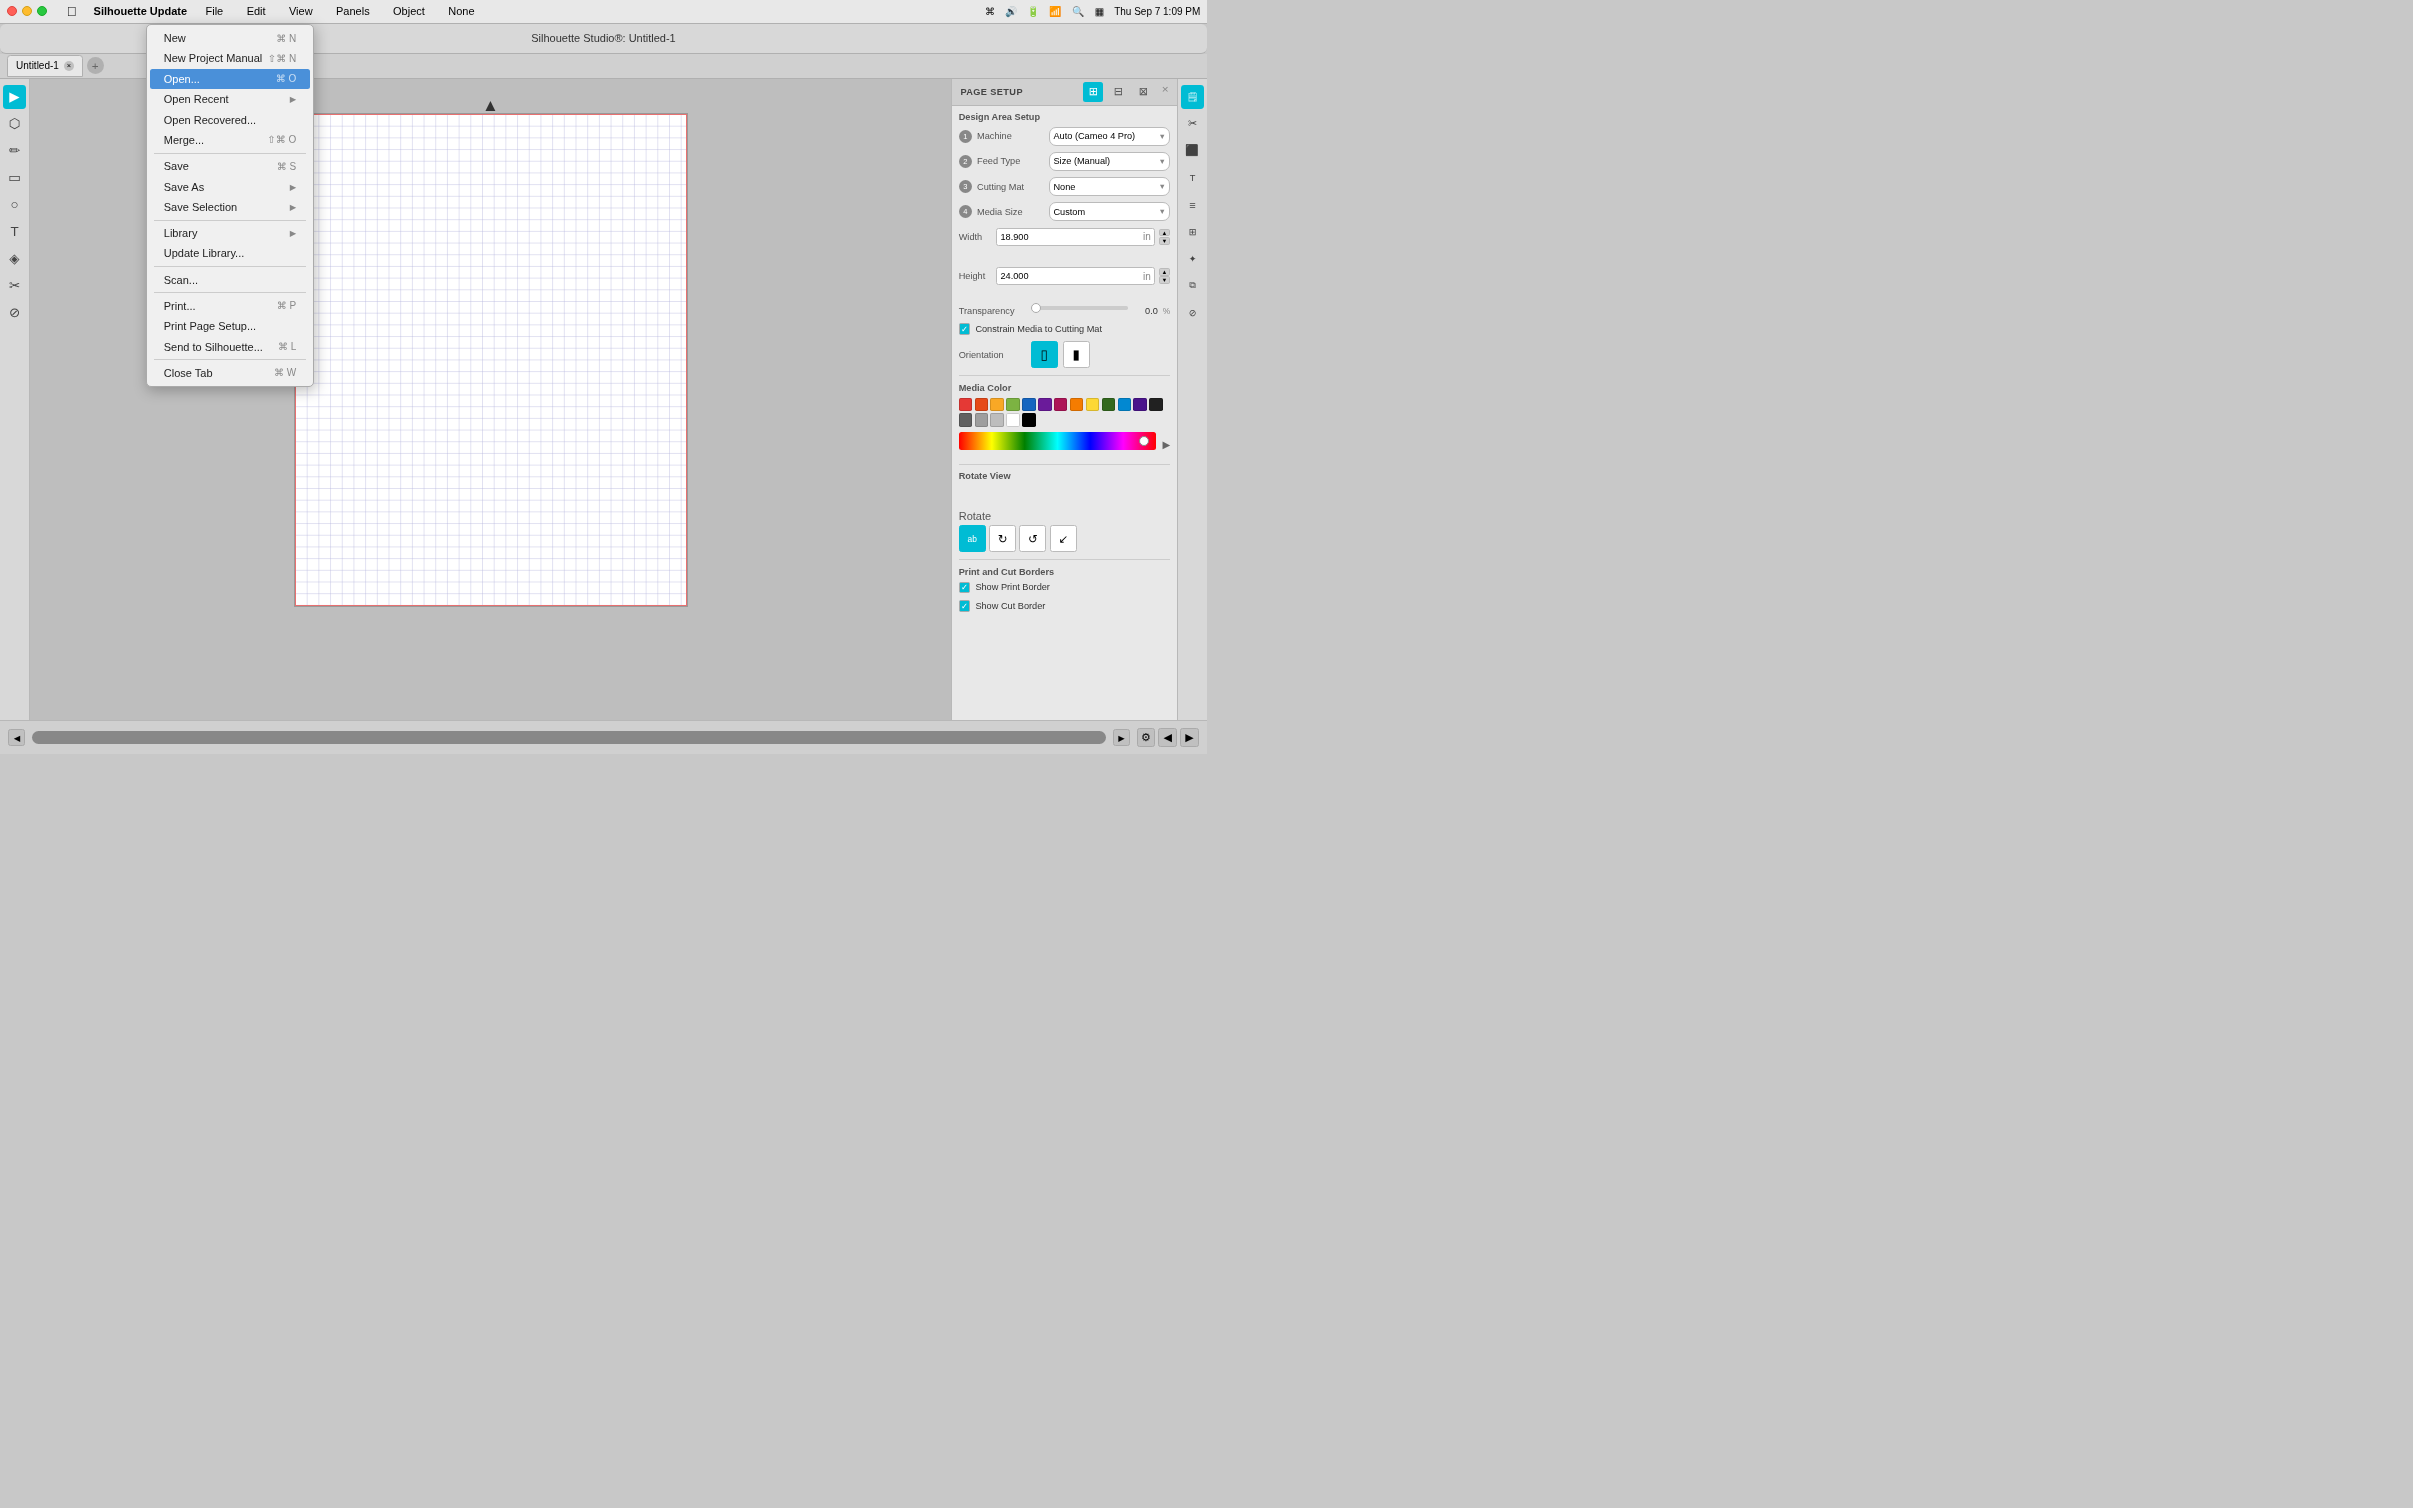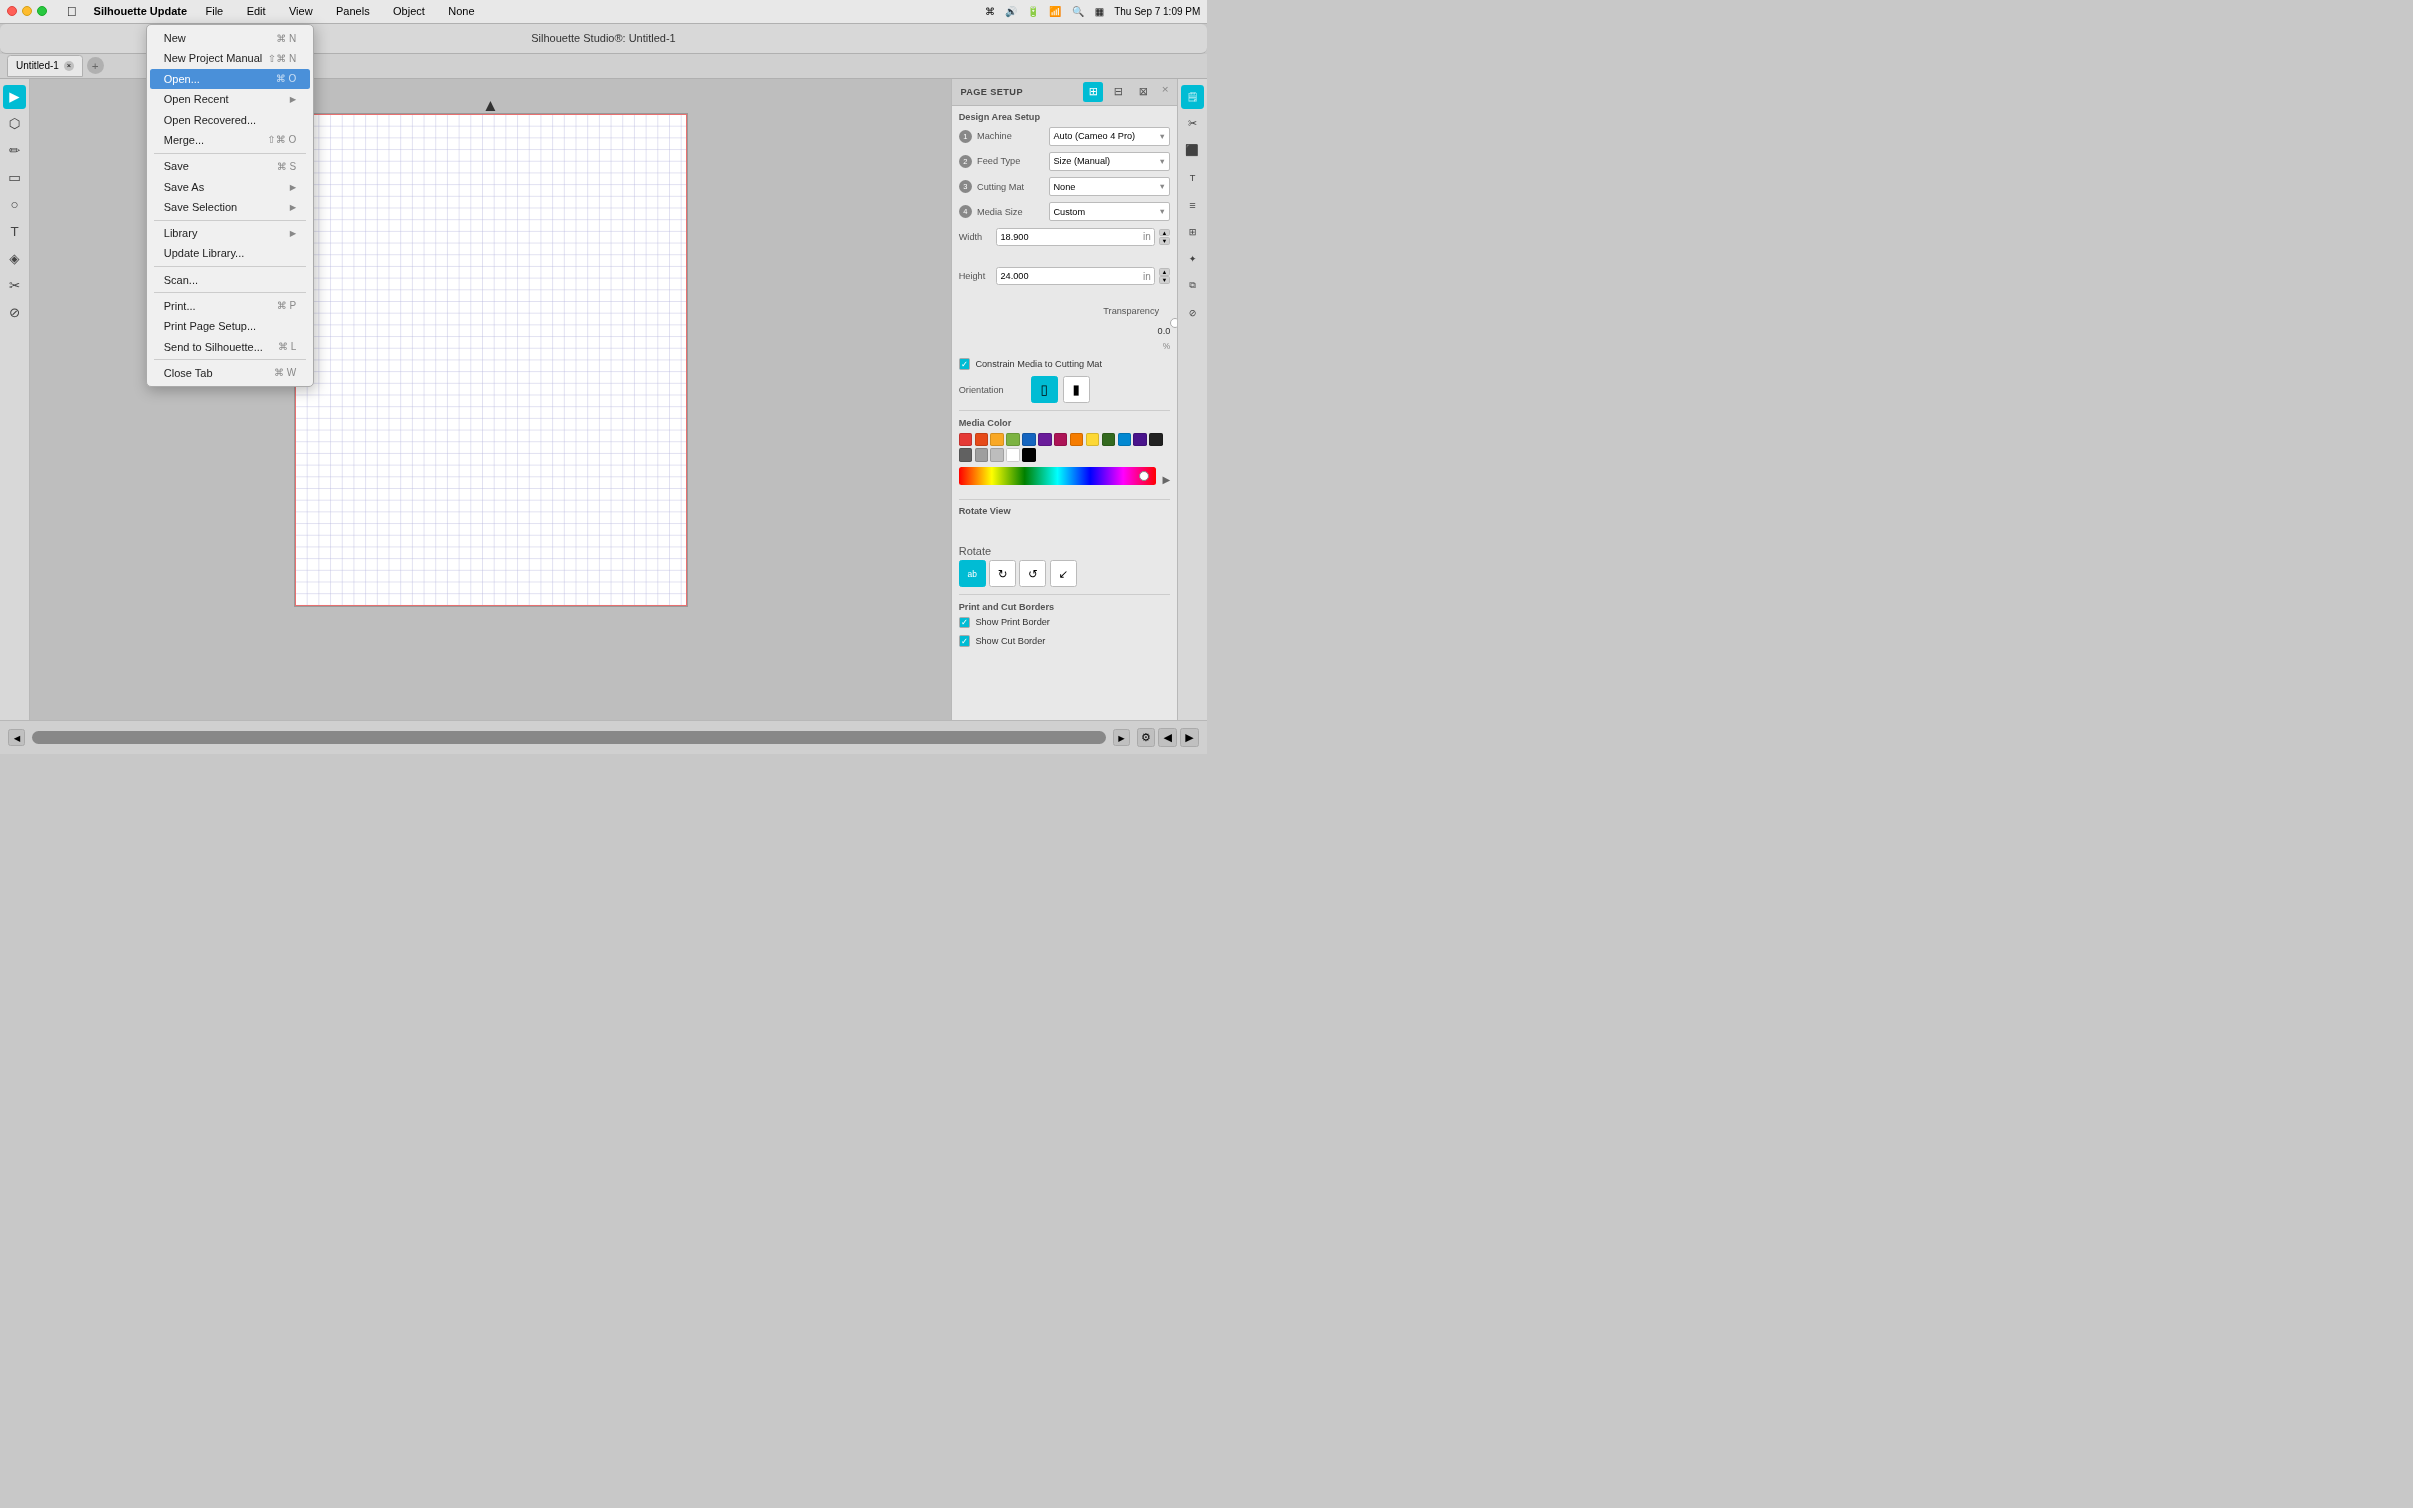--- a/index.html
+++ b/index.html
@@ -257,21 +257,21 @@
       color: white;
       font-size: 7.5px;
       display: flex; align-items: center; justify-content: center;
       flex-shrink: 0;
     }
     .panel-select {
       flex: 1;
       height: 18.4px;
       background: white;
       border: 0.8px solid #bbb;
-      border-radius: 2px;
+      border-radius: 7px;
       font-size: 9.2px;
       padding: 0 3.4px;
       display: flex;
       align-items: center;
       justify-content: space-between;
       cursor: pointer;
     }
     .panel-select-arrow { font-size: 7.5px; color: #888; }
 
     .panel-input-row {
@@ -309,24 +309,23 @@
       background: #d0d0d0;
       border: 0.8px solid #bbb;
       border-radius: 1.7px;
       display: flex; align-items: center; justify-content: center;
       font-size: 5.9px;
       cursor: pointer;
     }
 
     .transparency-row {
       display: flex;
-      align-items: flex-end;
+      align-items: flex-start;
       margin-bottom: 6.7px;
       gap: 5px;
-      flex-direction: column;
     }
     .transparency-label { font-size: 9.2px; color: #555; width: 67px; }
     .slider-track {
       flex: 1;
       height: 3.4px;
       background: #ccc;
       border-radius: 1.7px;
       position: relative;
     }
     .slider-thumb {

